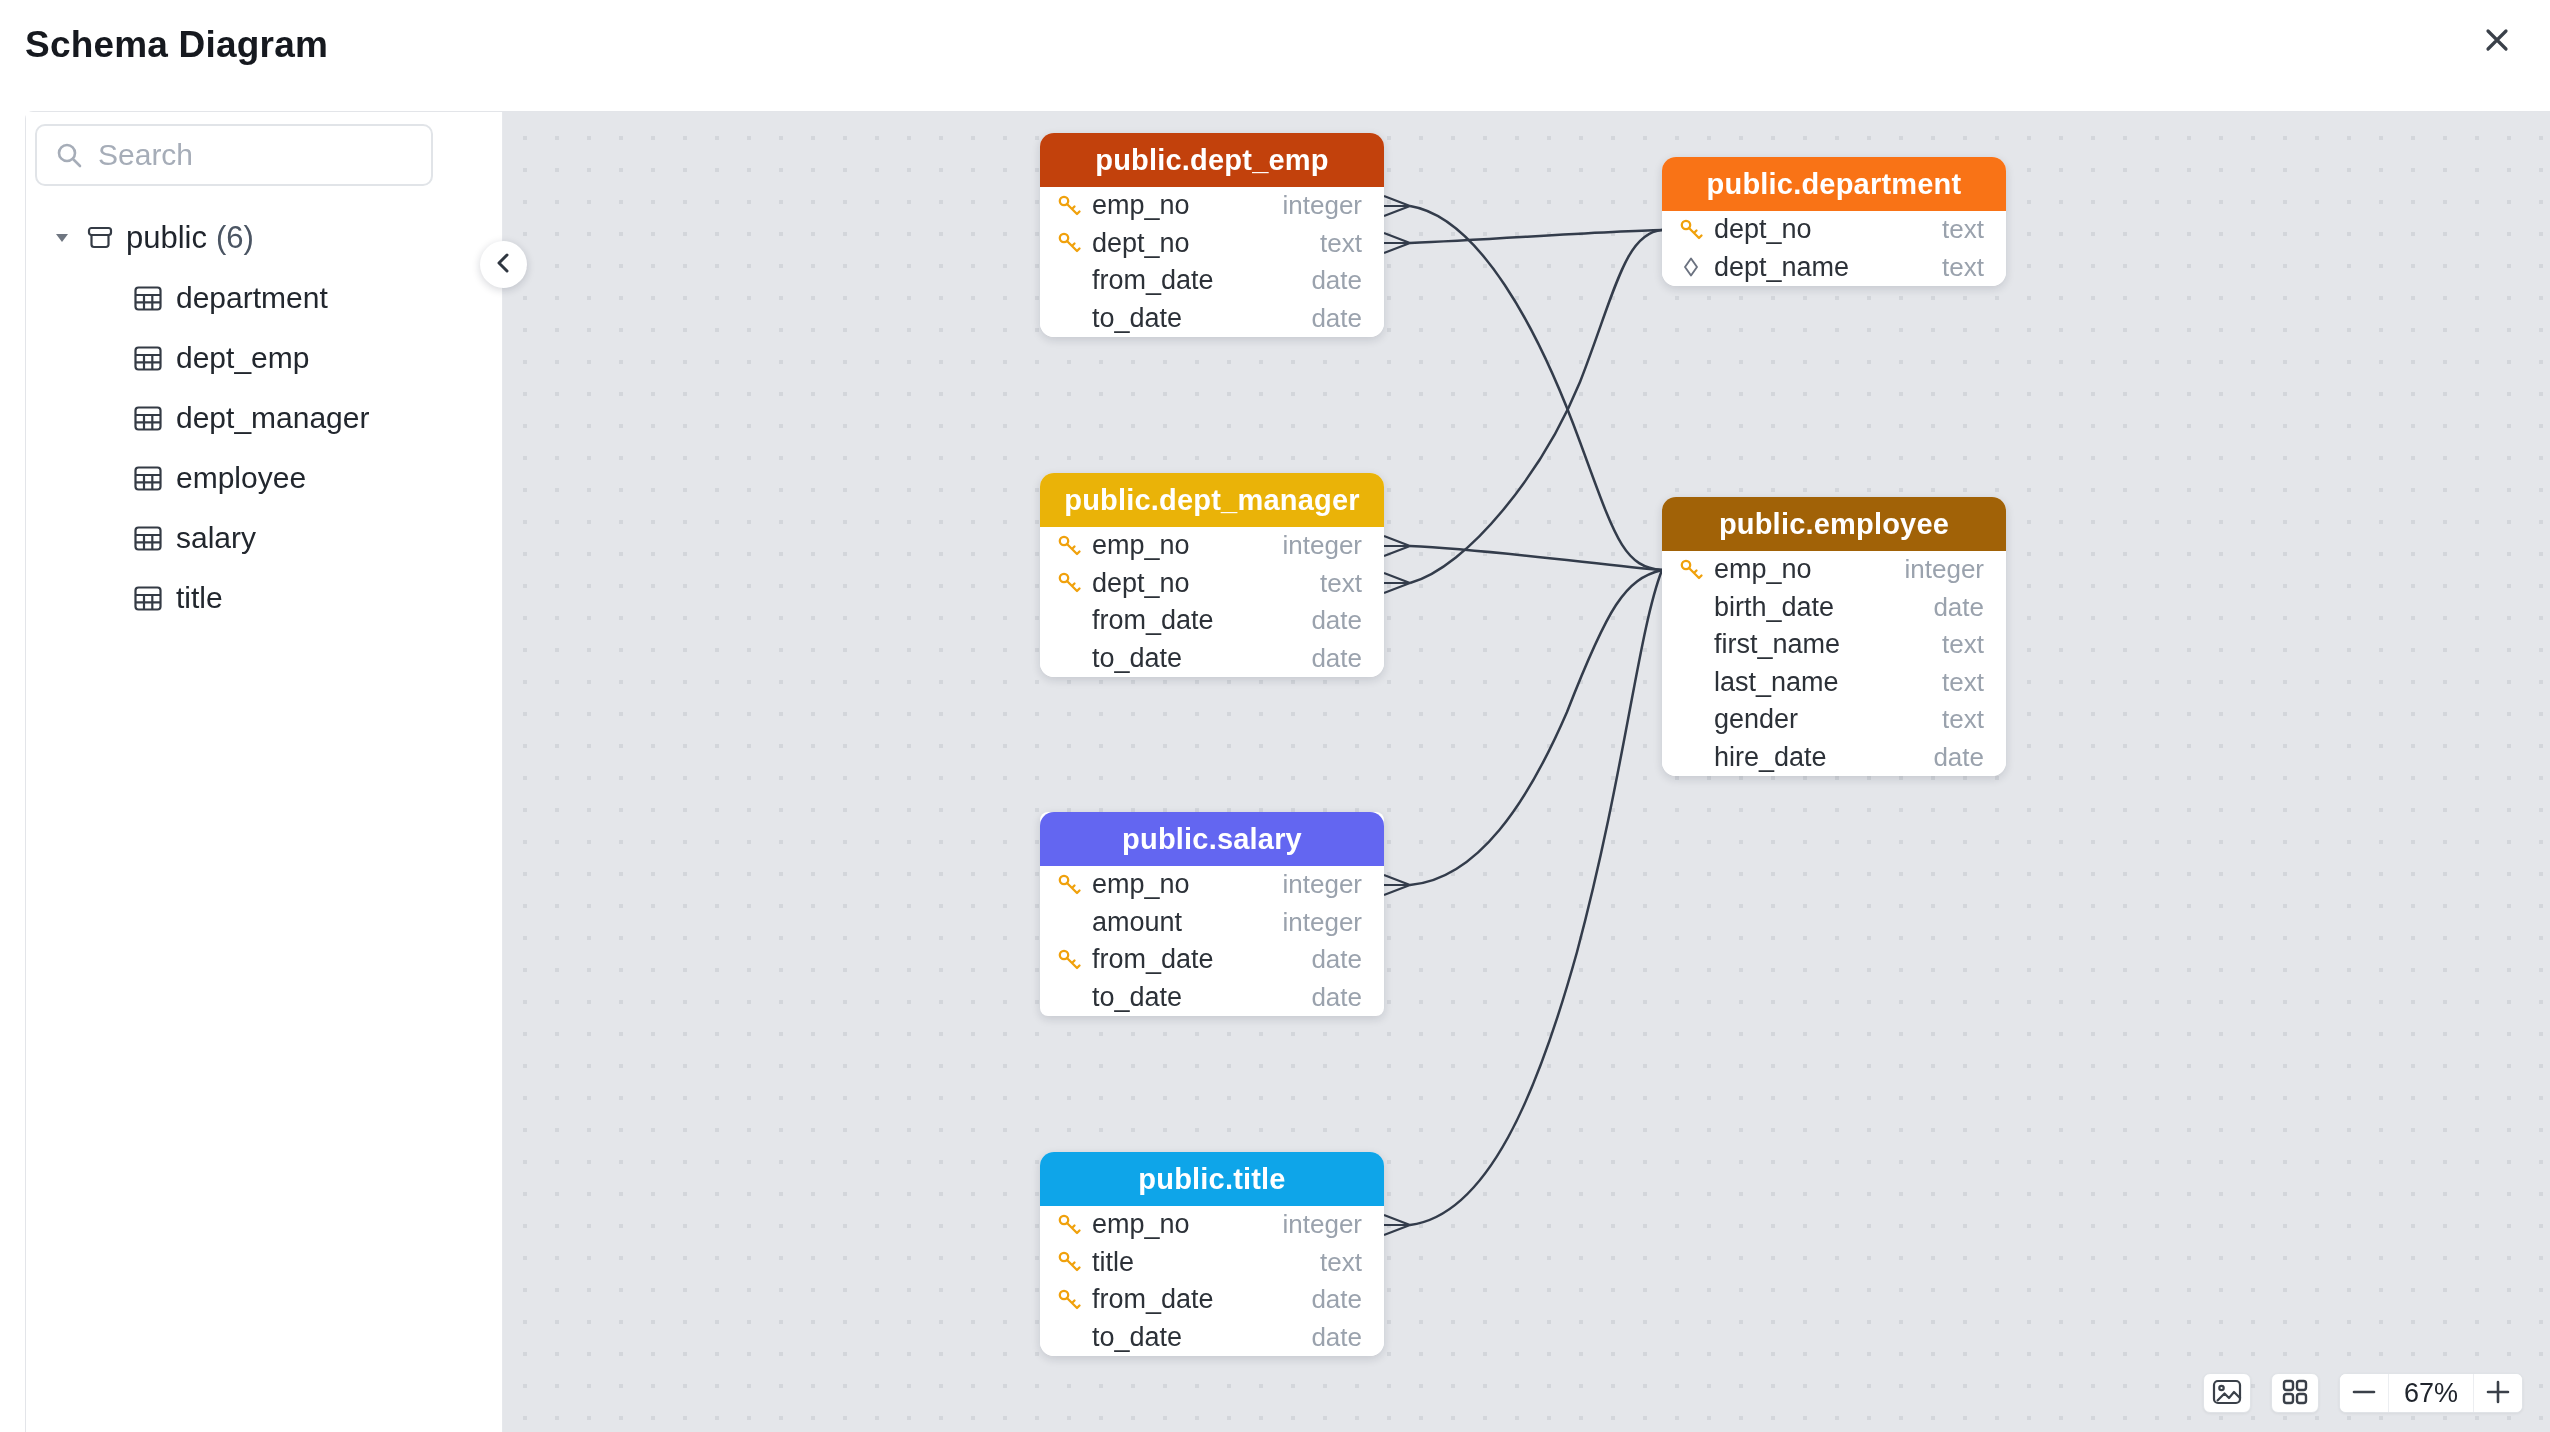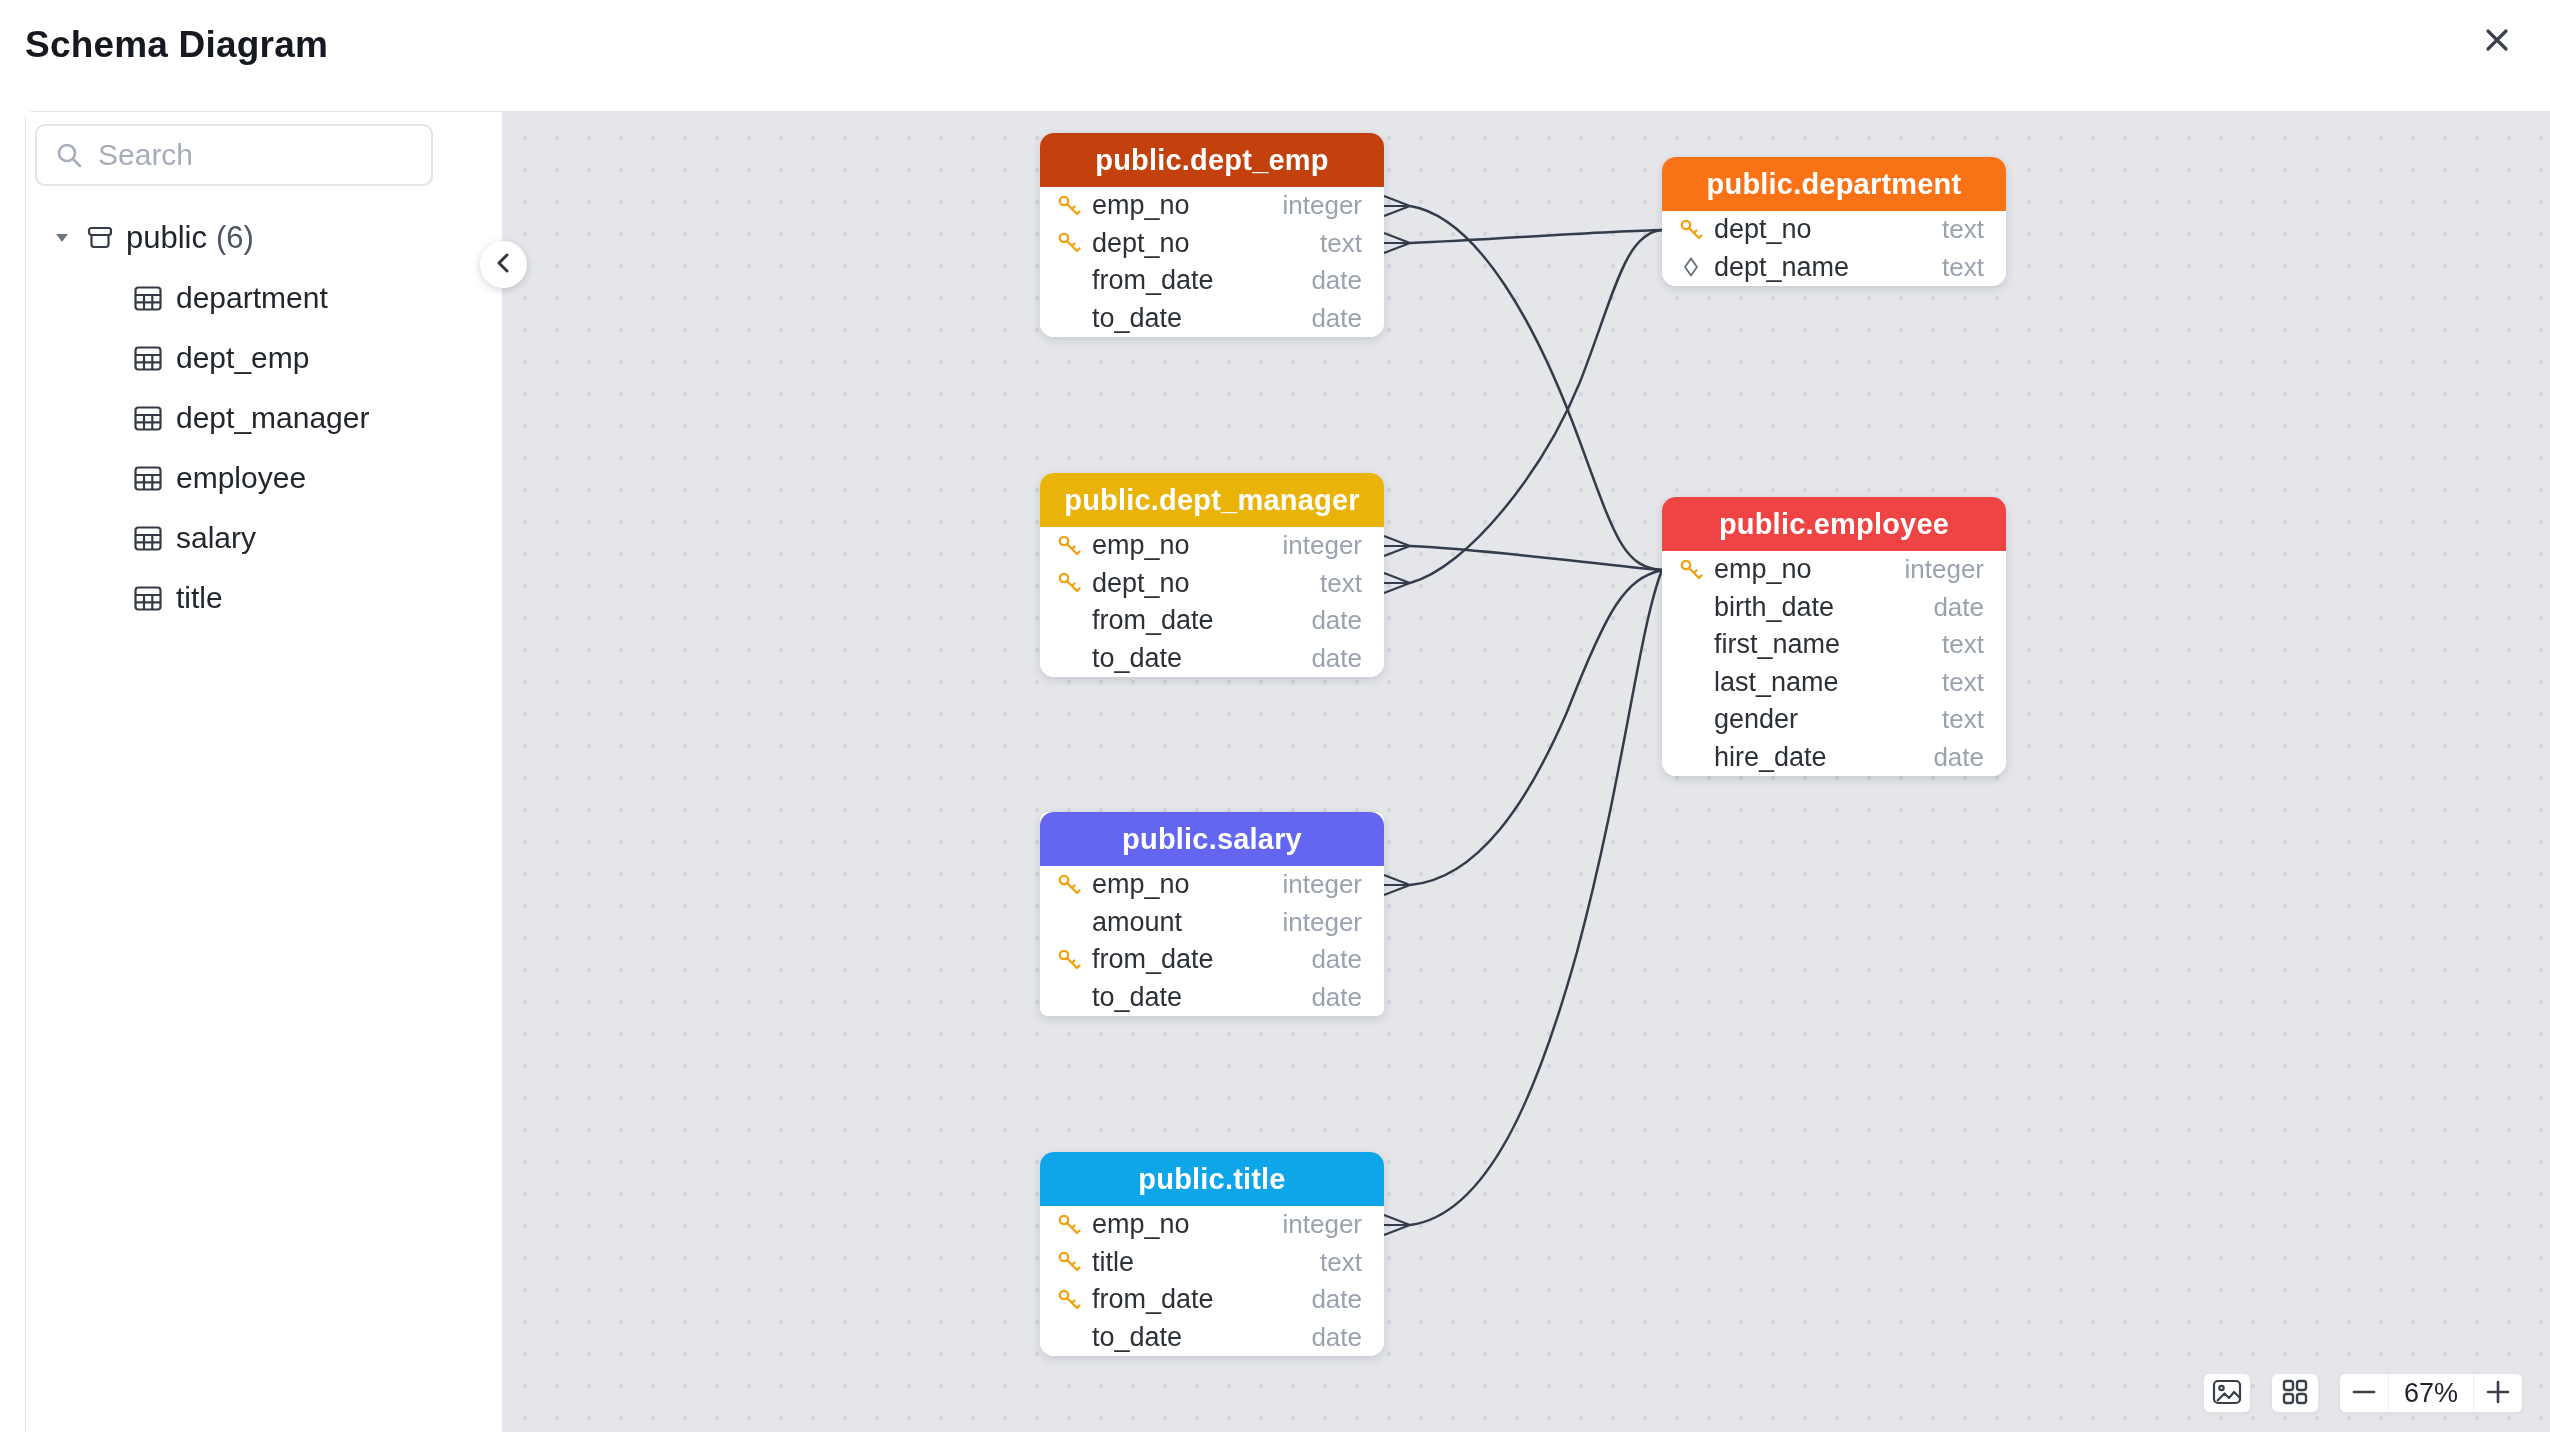--- a/index.html
+++ b/index.html
@@ -299,21 +299,21 @@
 
   <div class="node-row">
     <span class="col-icon"></span>
     <span class="col-name">to_date</span>
     <span class="col-type">date</span>
   </div>
 </div>
   </div>
 
   <div class="node" style="left: 1159px; top: 385px;">
-    <div class="node-header" style="background: #ef4444;">
+    <div class="node-header" style="background: #a16207;">
       <span class="node-title">public.employee</span>
     </div>
     <div class="node-body">
   <div class="node-row">
     <span class="col-icon">
                 <svg width="26" height="26" viewBox="0 0 26 26" fill="none" stroke="#f0a10c" stroke-width="2.3" stroke-linecap="round">
                   <circle cx="8" cy="8" r="4.2"></circle>
                   <path d="M11 11 L21 21 M21 21 L23.5 18.5 M16 16 L18.5 13.5"></path>
                 </svg>
               </span>

